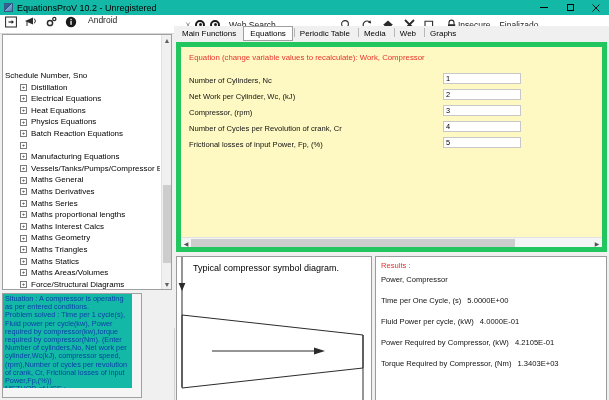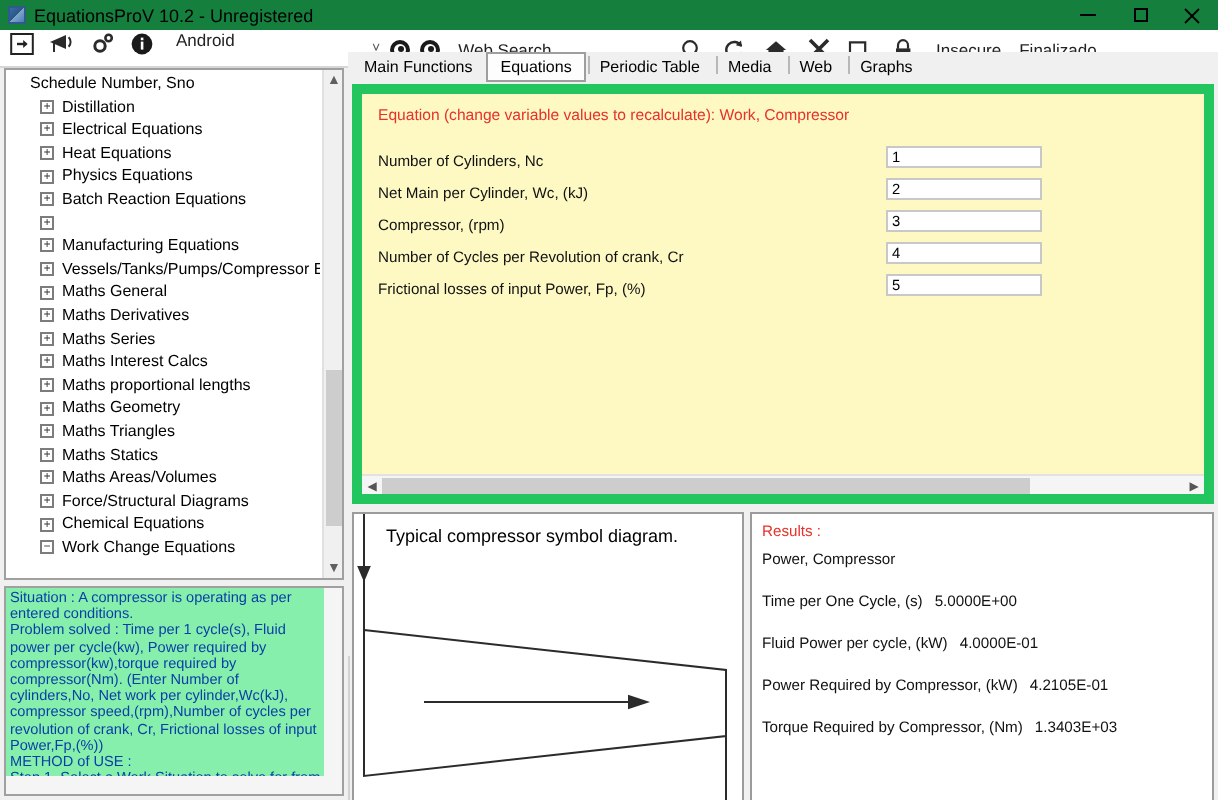--- a/index.html
+++ b/index.html
@@ -15,21 +15,21 @@
   #app {
     position: relative;
     width: 609px; height: 400px;
     background: #f0f0f0;
   }
 
   
   .titlebar {
     position: absolute; top: 0; left: 0;
     width: 609px; height: 15px;
-    background: #15803d;
+    background: #14b8a6;
     display: flex; align-items: center;
   }
   .title-icon {
     width: 9px; height: 9px; margin-left: 4px; margin-right: 4px;
     background: linear-gradient(135deg,#3a6ea5 0%, #2a5583 50%, #7fa6cc 50%, #4a7db5 100%);
     border: 1px solid #305a8a;
     box-sizing: border-box;
     flex: 0 0 auto;
   }
   .title-text {
@@ -126,28 +126,29 @@
   }
   .expander {
     width: 7px; height: 7px;
     border: 1px solid #7c7c7c; box-sizing: border-box;
     background: #fff; color: #333;
     font-size: 6px; line-height: 5px; text-align: center;
     margin-right: 4px; flex: 0 0 auto;
     font-family: "Liberation Mono", monospace;
   }
   .tree-row.first {
-    padding-left: 12px;
+    padding-left: 2px;
+    margin-top: 34px;
   }
 
   
   .desc-box {
     position: absolute; left: 2px; top: 259px;
-    width: 170px; height: 105px;
-    background: #86efac;
+    width: 140px; height: 105px;
+    background: #14b8a6;
     border: 1px solid #a0a0a0;
     box-sizing: border-box;
     overflow: hidden;
   }
   .desc-inner {
     position: absolute; left: 2px; top: 1px; right: 10px; bottom: 9px;
     font-size: 7.3px; line-height: 8.2px;
     color: #0a3fa8;
     overflow: hidden;
   }
@@ -372,21 +373,21 @@
         <svg width="11" height="11" viewBox="0 0 11 11">
           <path d="M1 1 L10 10 M10 1 L1 10" stroke="#2b2b2b" stroke-width="1.8" fill="none"></path>
         </svg>
       </div>
       <div class="tb-icon">
         <svg width="12" height="12" viewBox="0 0 12 12">
           <path d="M1 2.2 H8.6 V9.6 H1 Z" fill="none" stroke="#2b2b2b" stroke-width="1.1"></path>
           <circle cx="9.4" cy="9.6" r="1.6" fill="none" stroke="#2b2b2b" stroke-width="1"></circle>
         </svg>
       </div>
-      <div style="display:flex;align-items:center;gap:11px;">
+      <div style="display:flex;align-items:center;gap:1px;">
         <div class="tb-icon">
           <svg width="11" height="12" viewBox="0 0 11 12">
             <path d="M3 5.4 V3.6 a2.5 2.5 0 0 1 5 0 V5.4" fill="none" stroke="#2b2b2b" stroke-width="1.1"></path>
             <rect x="2" y="5.2" width="7.2" height="5.6" fill="#2b2b2b"></rect>
           </svg>
         </div>
         <div class="tb-text">Insecure</div>
       </div>
       <div class="tb-text">Finalizado</div>
     </div>
@@ -439,25 +440,25 @@
           <div class="tree-row">
             <span class="expander">+</span>
             <span class="lbl">Maths Derivatives</span>
           </div>
           <div class="tree-row">
             <span class="expander">+</span>
             <span class="lbl">Maths Series</span>
           </div>
           <div class="tree-row">
             <span class="expander">+</span>
+            <span class="lbl">Maths proportional lengths</span>
+          </div>
+          <div class="tree-row">
+            <span class="expander">+</span>
             <span class="lbl">Maths Interest Calcs</span>
-          </div>
-          <div class="tree-row">
-            <span class="expander">+</span>
-            <span class="lbl">Maths proportional lengths</span>
           </div>
           <div class="tree-row">
             <span class="expander">+</span>
             <span class="lbl">Maths Geometry</span>
           </div>
           <div class="tree-row">
             <span class="expander">+</span>
             <span class="lbl">Maths Triangles</span>
           </div>
           <div class="tree-row">
@@ -517,21 +518,21 @@
       </div>
 
     <div class="equation-panel">
       <div class="eq-title">Equation (change variable values to recalculate): Work, Compressor</div>
       <div class="form-rows" id="form-rows">
           <div class="form-row">
             <div class="form-label">Number of Cylinders, Nc</div>
             <input class="form-input" type="text" value="1" style="">
           </div>
           <div class="form-row">
-            <div class="form-label">Net Main per Cylinder, Wc, (kJ)</div>
+            <div class="form-label">Net Work per Cylinder, Wc, (kJ)</div>
             <input class="form-input" type="text" value="2" style="">
           </div>
           <div class="form-row">
             <div class="form-label">Compressor, (rpm)</div>
             <input class="form-input" type="text" value="3" style="">
           </div>
           <div class="form-row">
             <div class="form-label">Number of Cycles per Revolution of crank, Cr</div>
             <input class="form-input" type="text" value="4" style="">
           </div>

